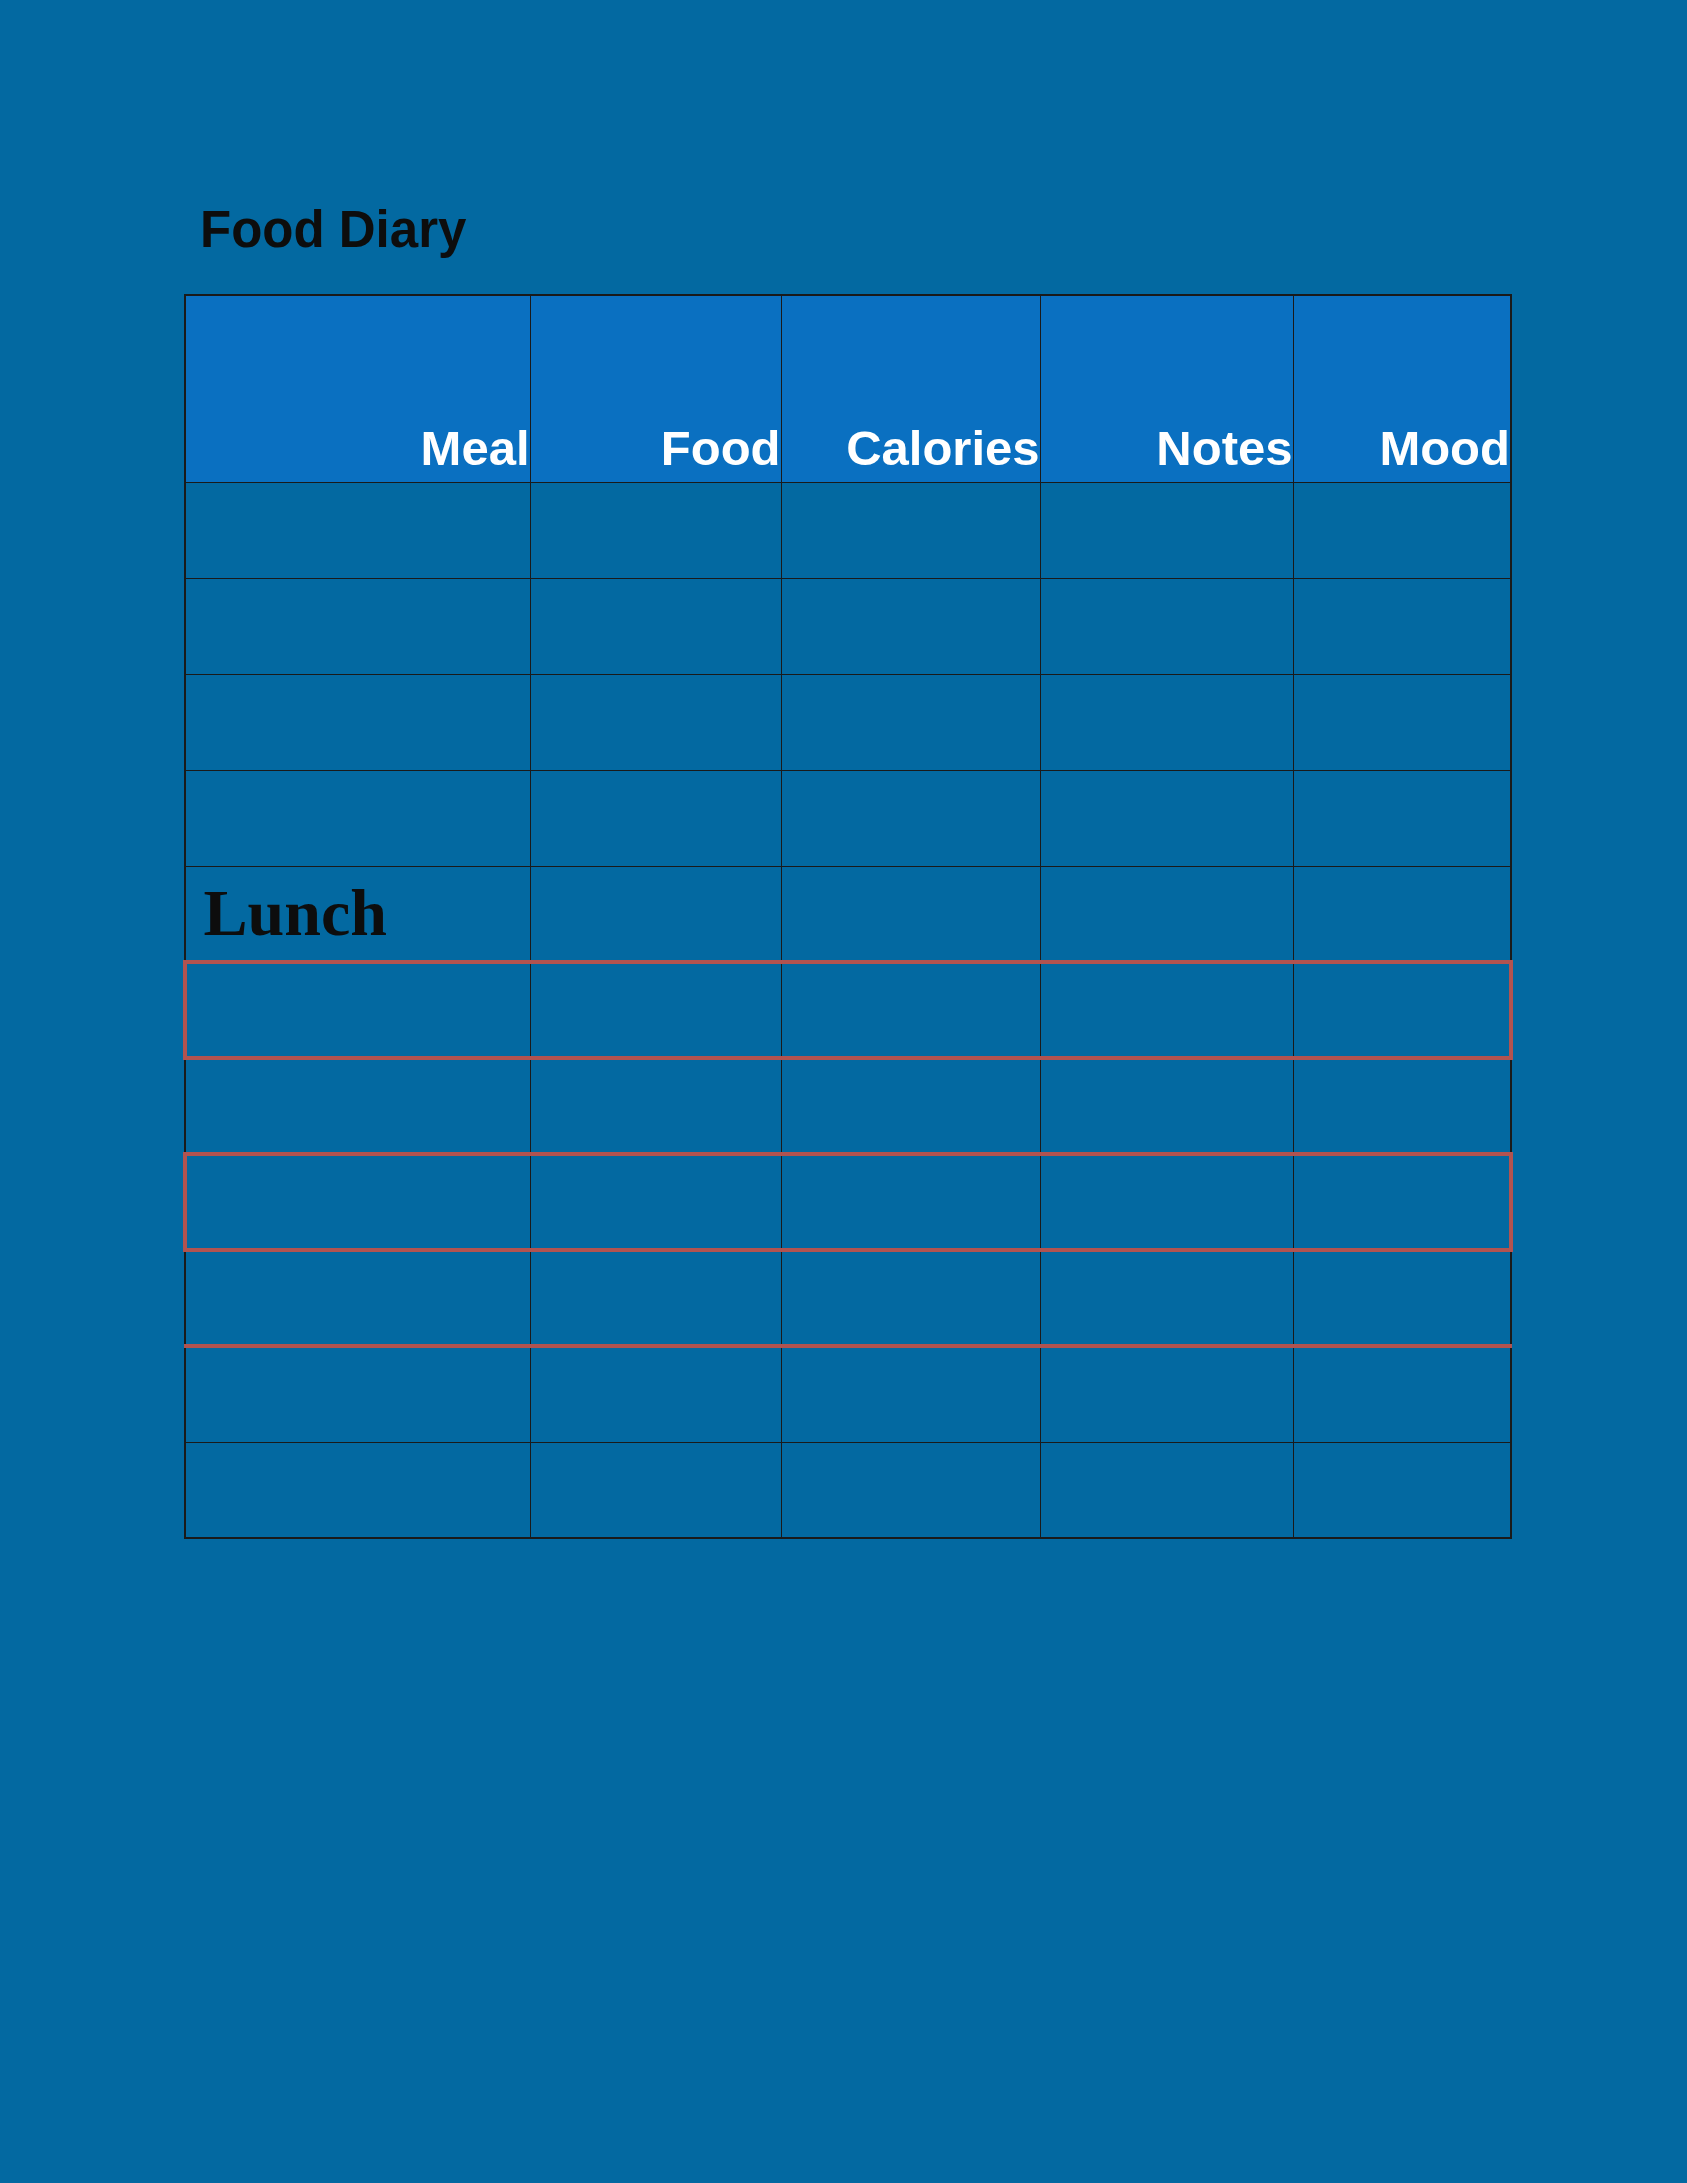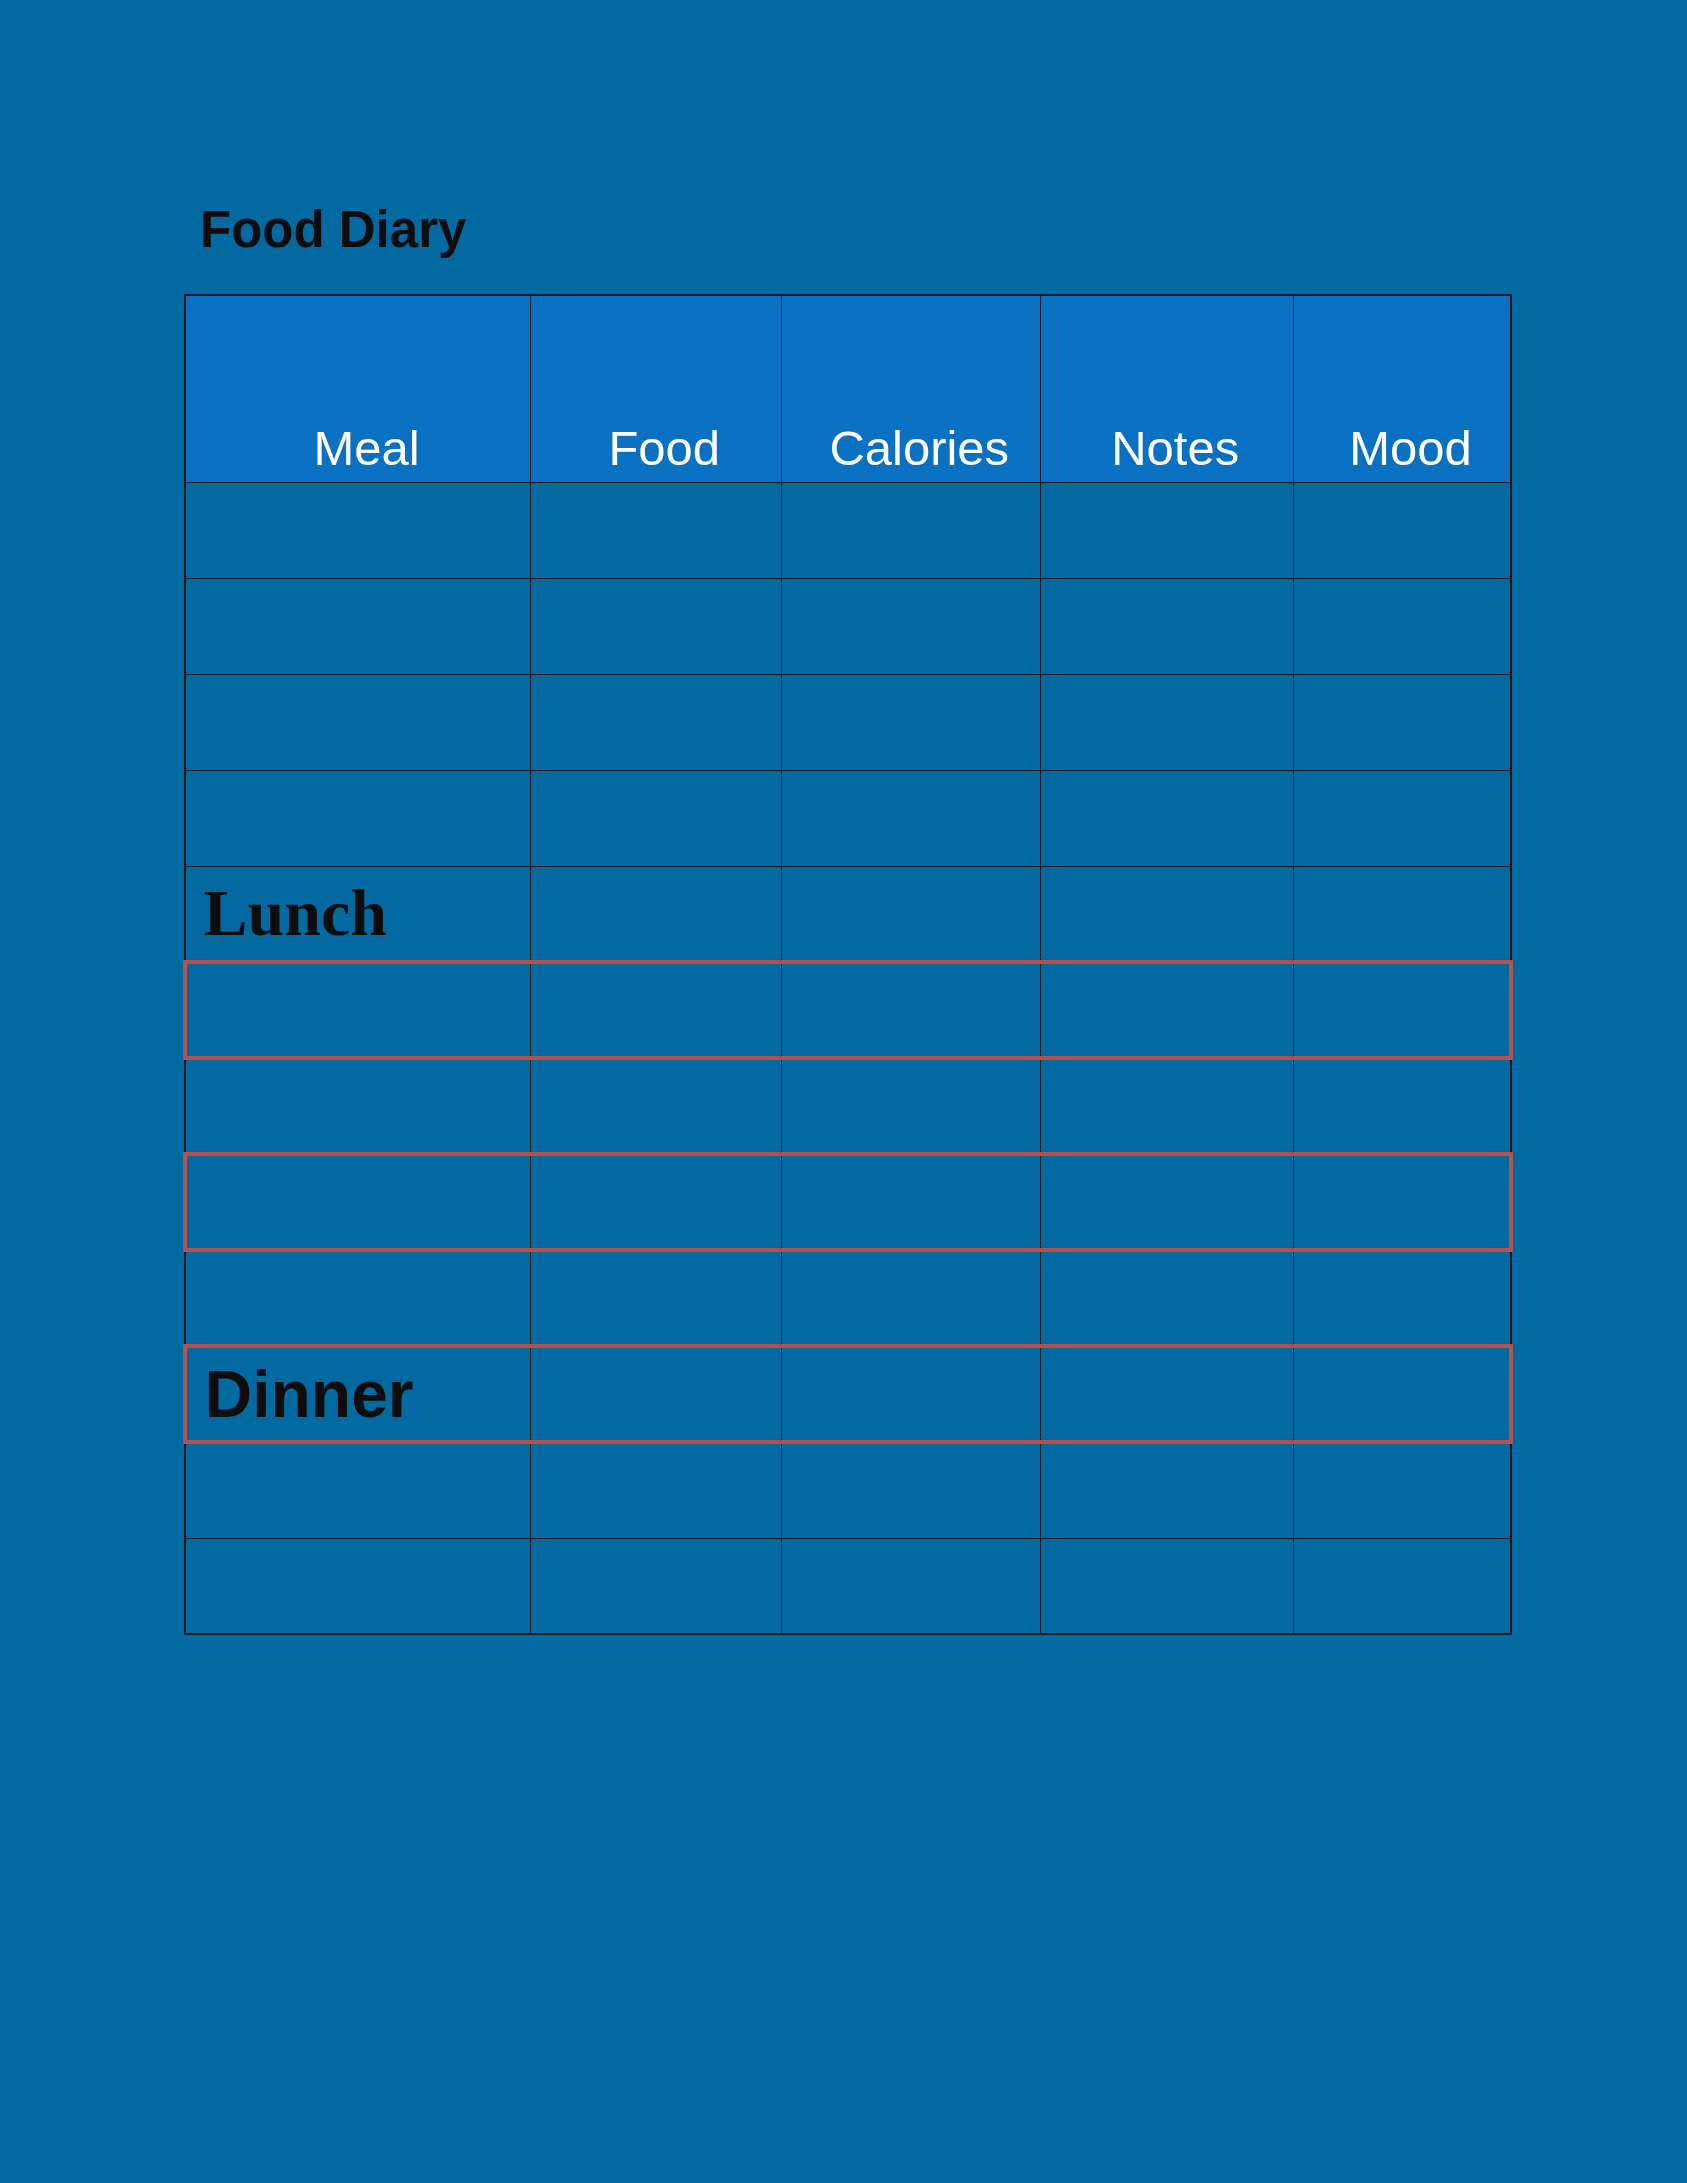--- a/index.html
+++ b/index.html
@@ -46,22 +46,22 @@
 
   th, td {
     border: 1.7px solid var(--grid-black, #1a1a1a);
     overflow: hidden;
     box-sizing: border-box;
   }
   th {
     background: var(--header-bg, #0a70c1);
     color: var(--header-text, #ffffff);
     font-size: 49px;
-    font-weight: 400;
-    text-align: center;
+    font-weight: 700;
+    text-align: right;
     vertical-align: bottom;
     padding: 0 0 7px 17.5px;
     line-height: 1.05;
     white-space: nowrap;
   }
   td {
     font-size: 66px;
     font-weight: 700;
     color: #0d0d0d;
     text-align: left;
@@ -161,27 +161,20 @@
         <td></td>
         <td></td>
       </tr>
       <tr class="red-tb">
         <td></td>
         <td></td>
         <td></td>
         <td></td>
         <td></td>
       </tr>
-      <tr class="red-tb red-outer">
-        <td>Dinner</td>
-        <td></td>
-        <td></td>
-        <td></td>
-        <td></td>
-      </tr>
       <tr class="red-t">
         <td></td>
         <td></td>
         <td></td>
         <td></td>
         <td></td>
       </tr>
       <tr>
         <td></td>
         <td></td>

